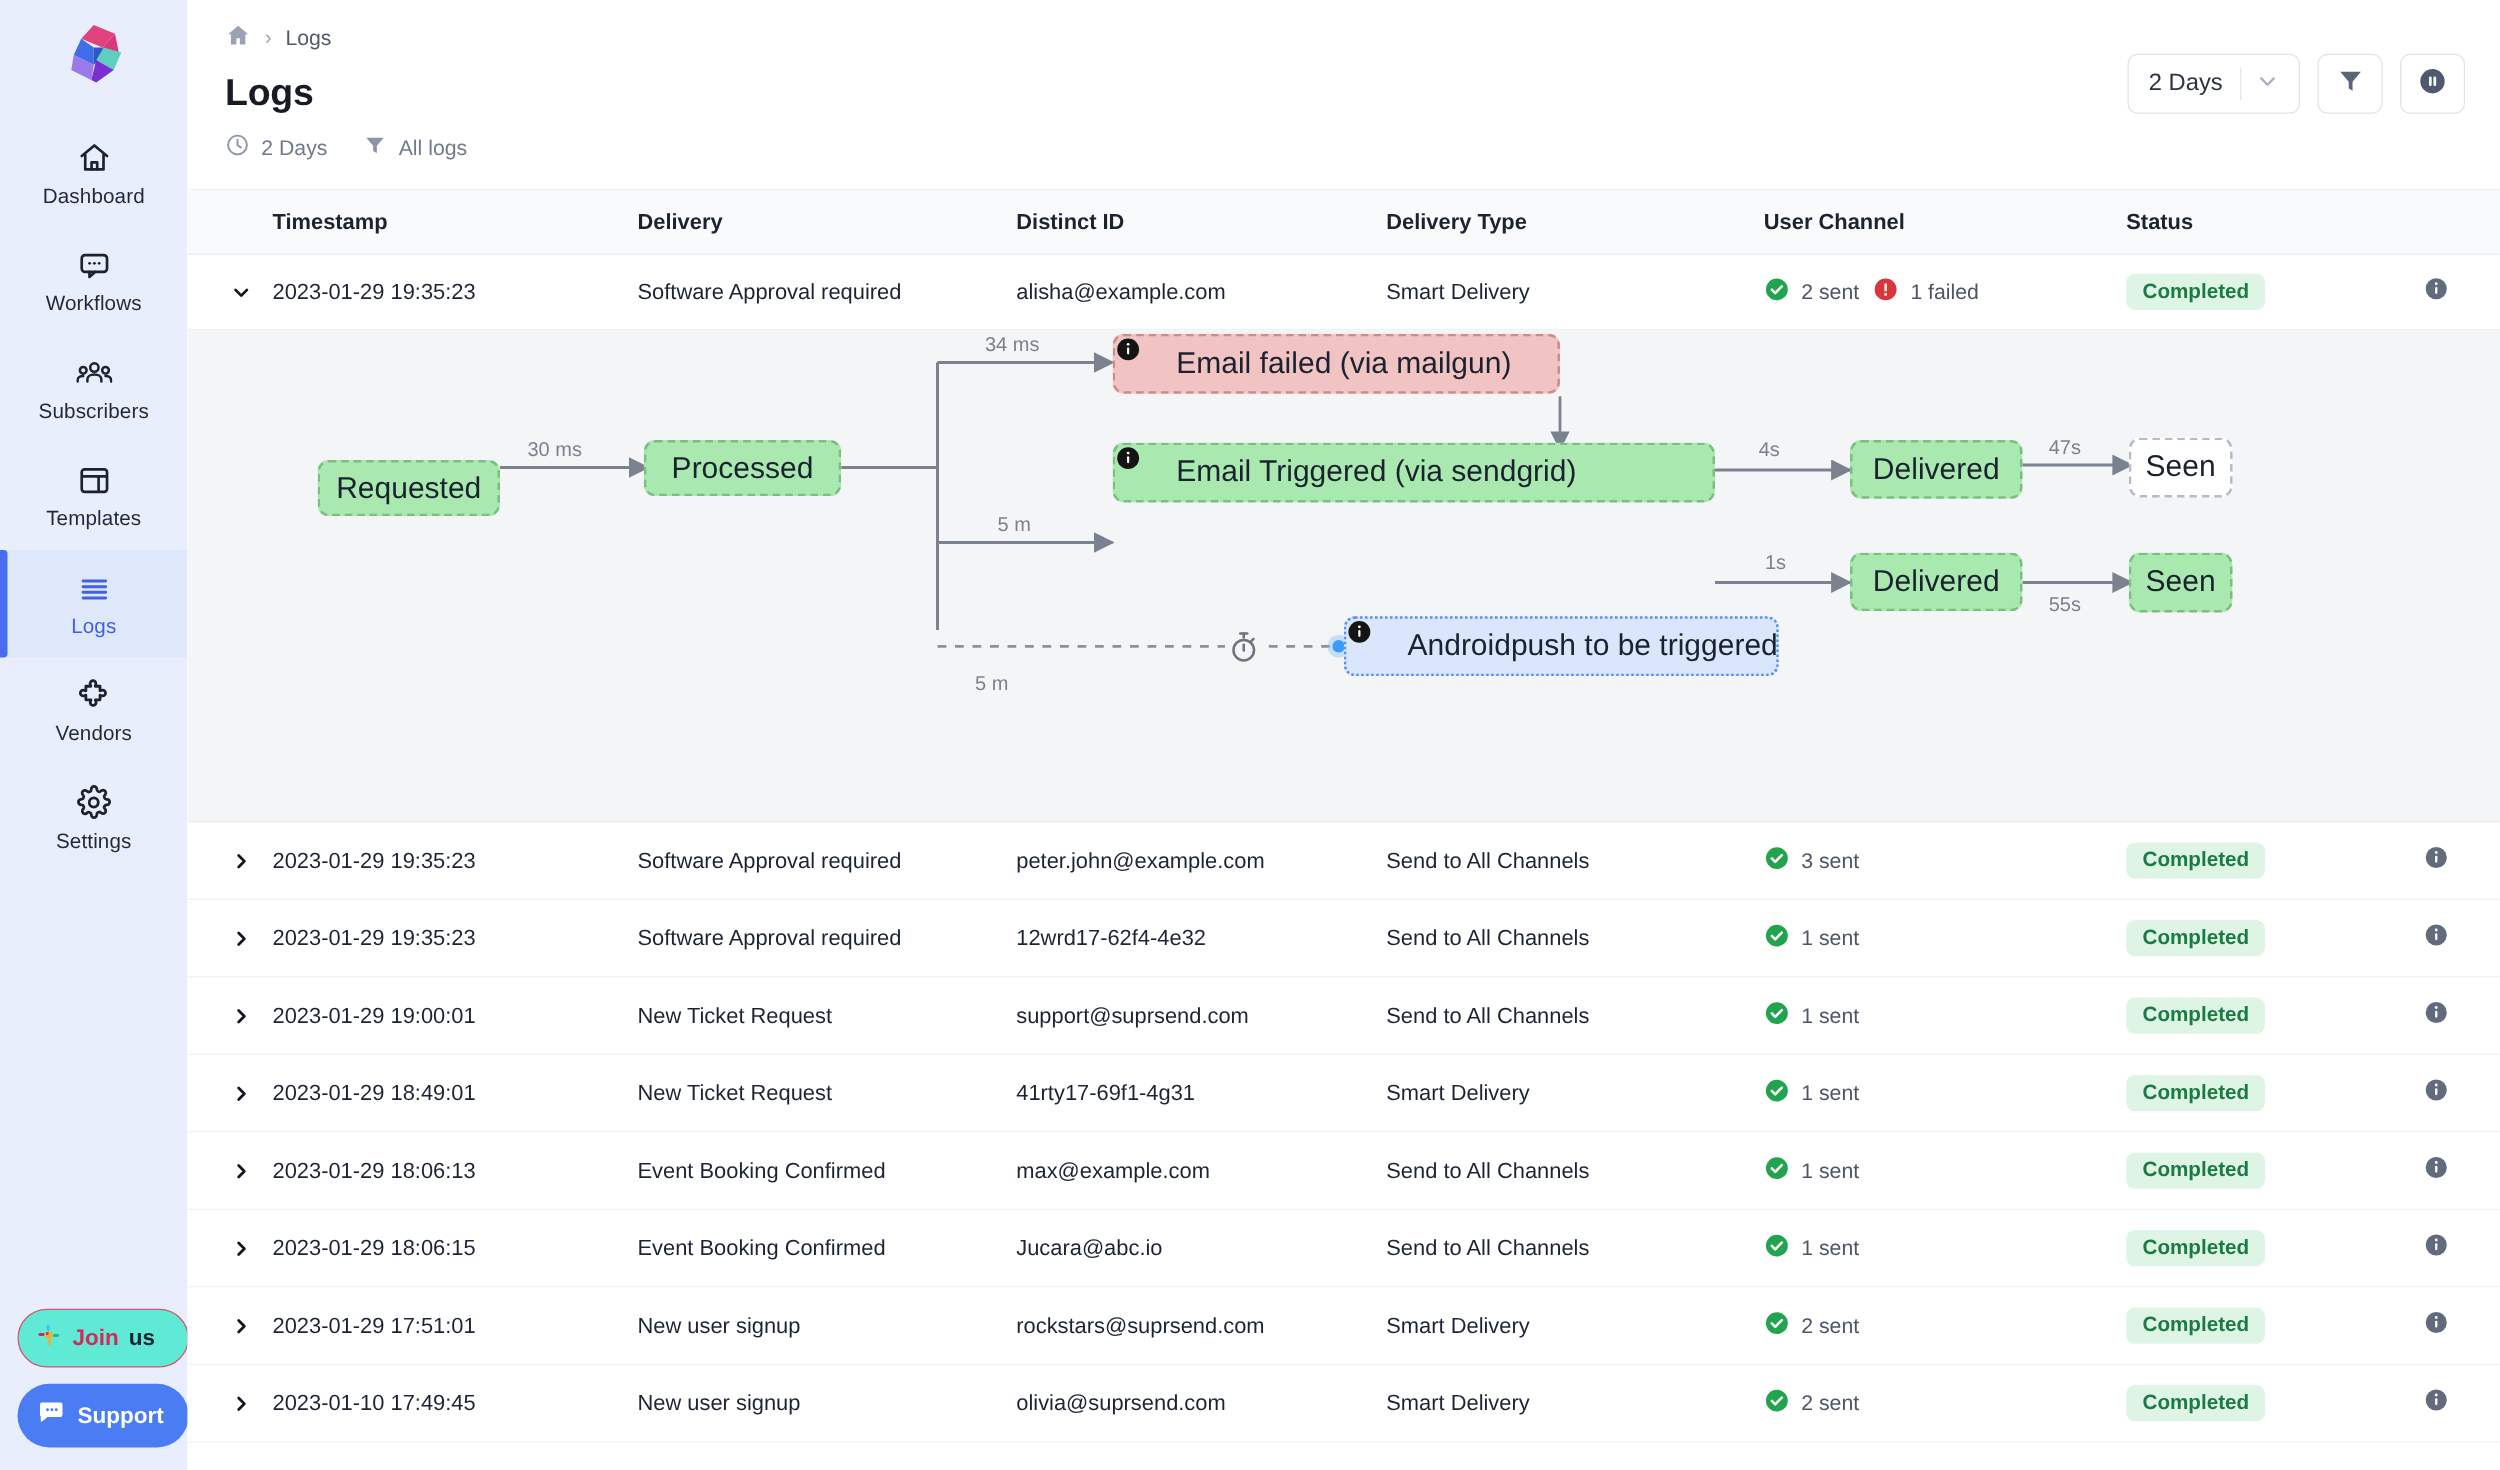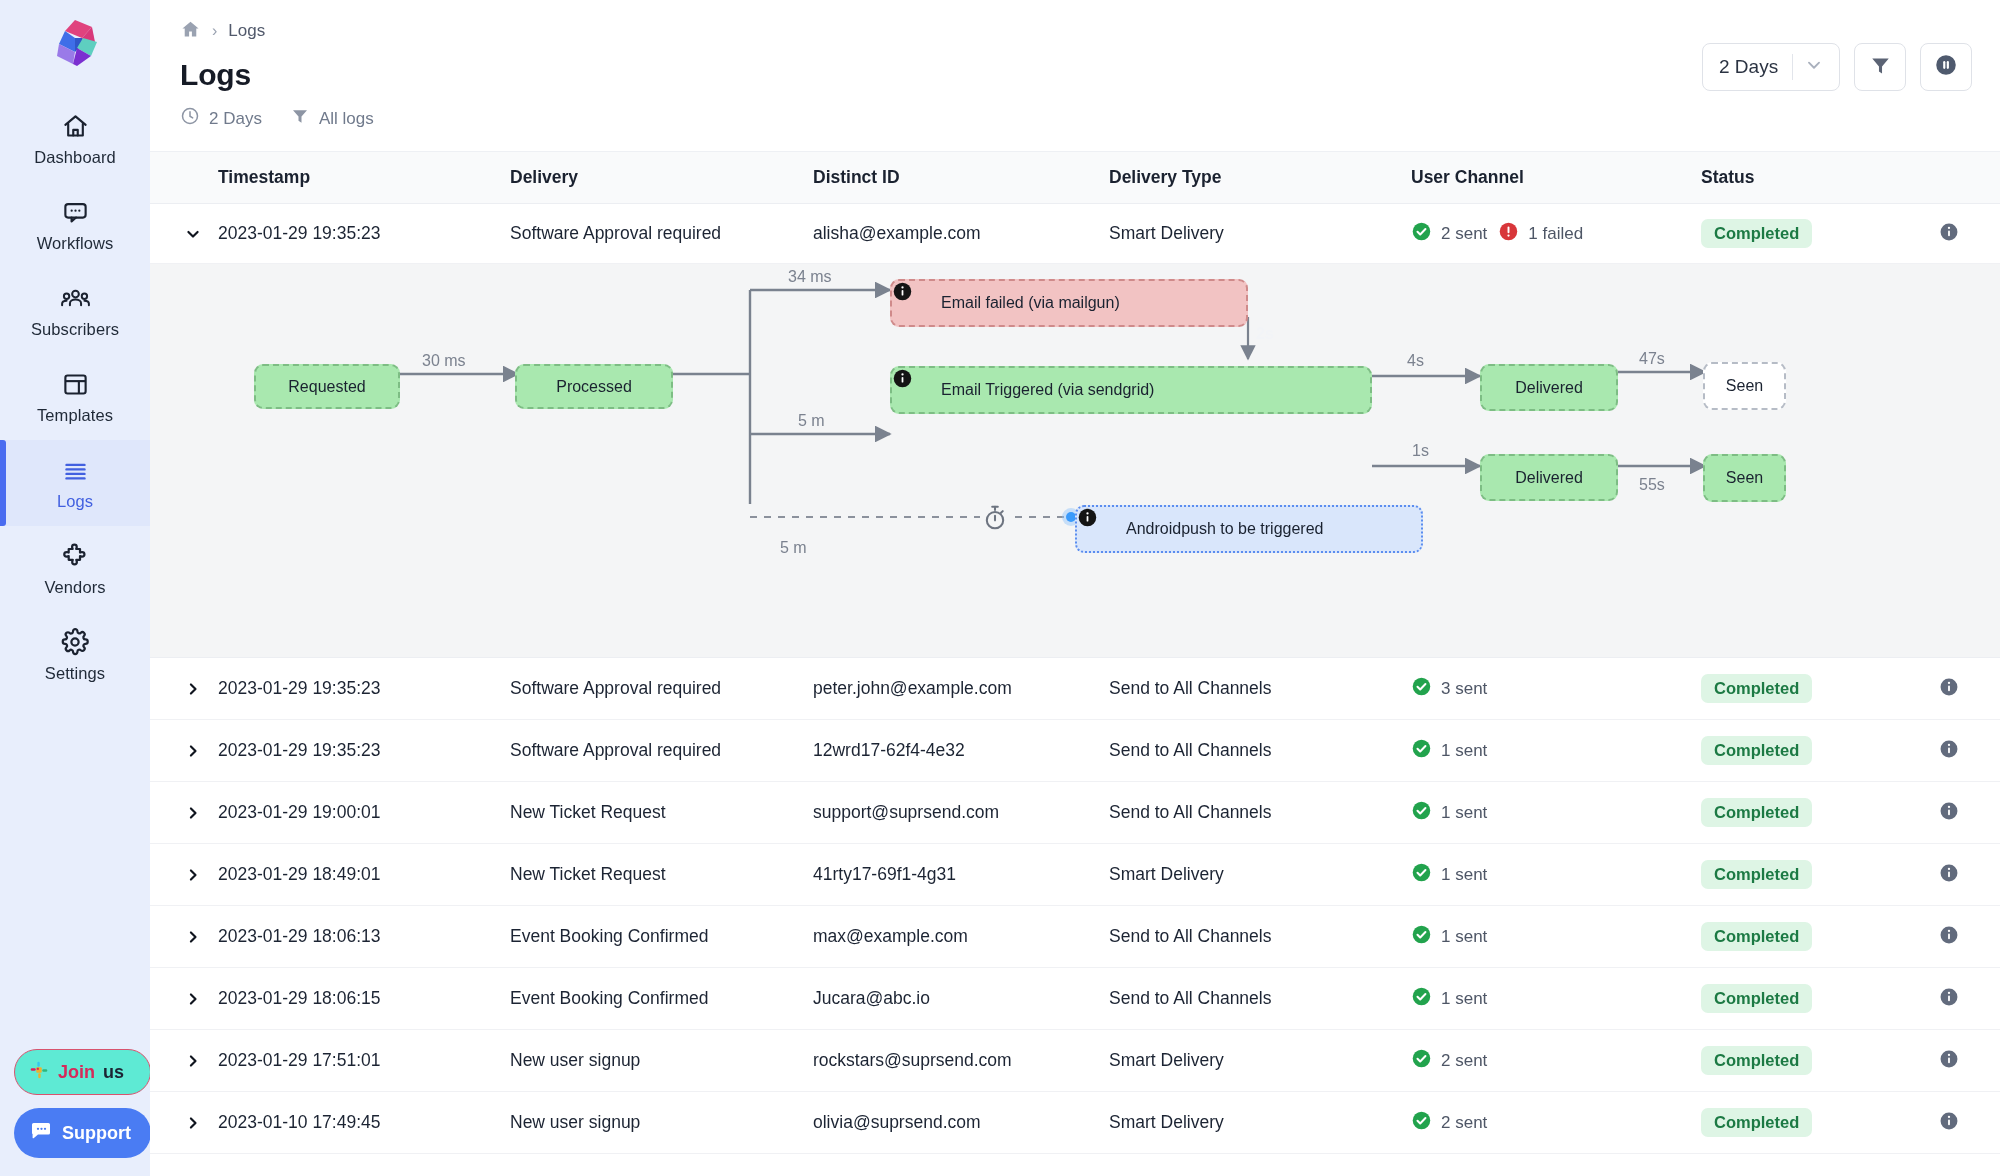--- a/index.html
+++ b/index.html
@@ -121,22 +121,22 @@
   .info-dot { width: 22px; height: 22px; cursor: pointer; }
 
   
   .flow {
     background: #f4f5f6; position: relative;
     height: 394px; border-bottom: 1px solid #eceef2;
   }
   .flow svg { position: absolute; left: 0; top: 0; }
   .node {
     position: absolute; display: flex; align-items: center; gap: 12px;
-    border-radius: 9px; font-size: 16px; color: #1a2230;
-    padding: 0 16px; white-space: nowrap; margin-top: 12px;
+    border-radius: 9px; font-size: 24px; color: #1a2230;
+    padding: 0 16px; white-space: nowrap;
   }
   .node.green { background: #a9e8af; border: 2px dashed #7dbd84; }
   .node.red   { background: #f2c3c3; border: 2px dashed #cf8a8a; }
   .node.blue  { background: #d9e6fb; border: 2px dotted #5b8def; }
   .node.empty { background: #ffffff; border: 2px dashed #b6bcc6; }
   .node.center { justify-content: center; }
   .i-badge { width: 21px; height: 21px; flex: 0 0 21px; }
   .edge-label {
     position: absolute; font-size: 16px; color: #7b828f;
     white-space: nowrap;
@@ -440,21 +440,21 @@
         <span style="position:absolute;left:832px;top:240px">
           <svg width="26" height="28" viewBox="0 0 24 26" fill="none" stroke="#6d7480" stroke-width="1.9" stroke-linecap="round">
               <circle cx="12" cy="15" r="7.6"></circle>
               <path d="M9.4 2.6h5.2"></path>
               <path d="M12 2.6v2.9"></path>
               <path d="M12 11v4.2"></path>
               <path d="m17.6 8.2 1.6-1.6"></path>
             </svg>
         </span>
 
-        <div class="node green center" style="left:104px;top:88px;width:146px;height:45px">
+        <div class="node green center" style="left:104px;top:104px;width:146px;height:45px">
           <span>Requested</span>
         </div>
 
         <div class="node green center" style="left:365px;top:88px;width:158px;height:45px">
           <span>Processed</span>
         </div>
 
         <div class="node red" style="left:740px;top:3px;width:358px;height:48px">
           <span class="i-badge">
             <svg width="21" height="21" viewBox="0 0 24 24">

